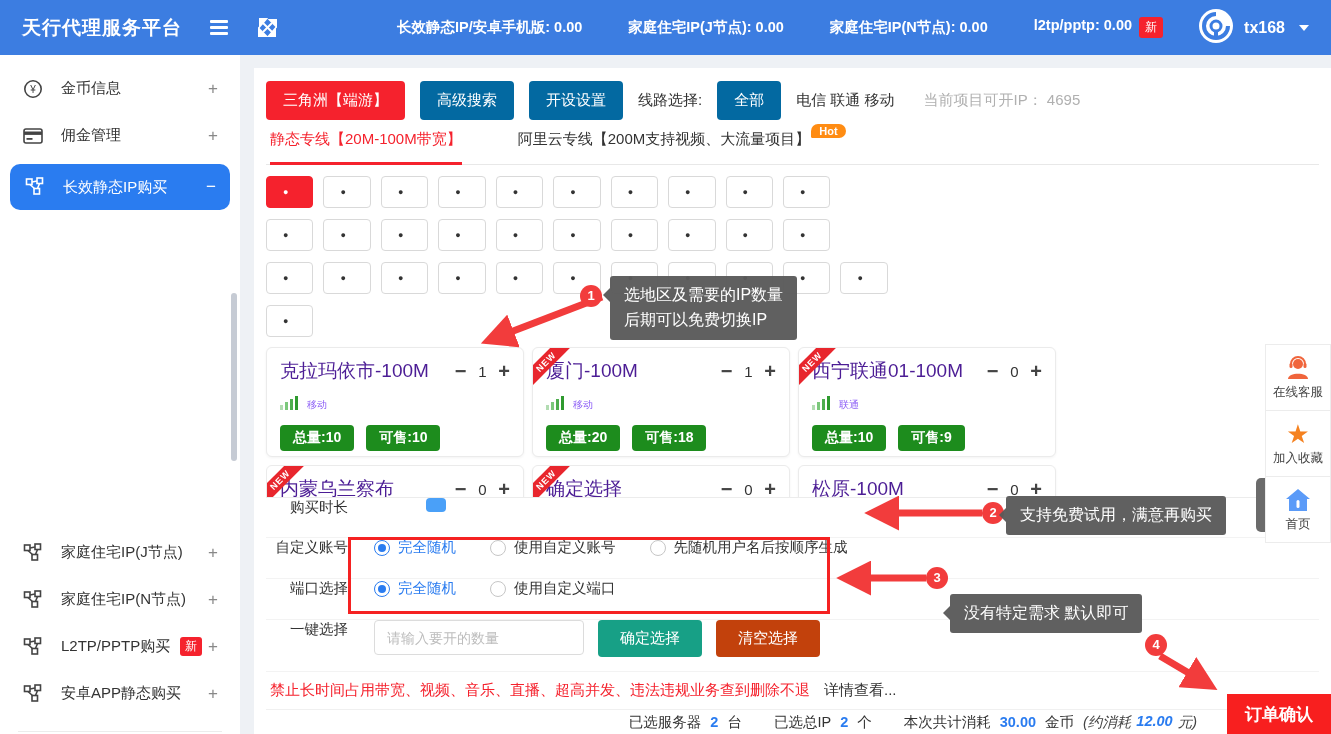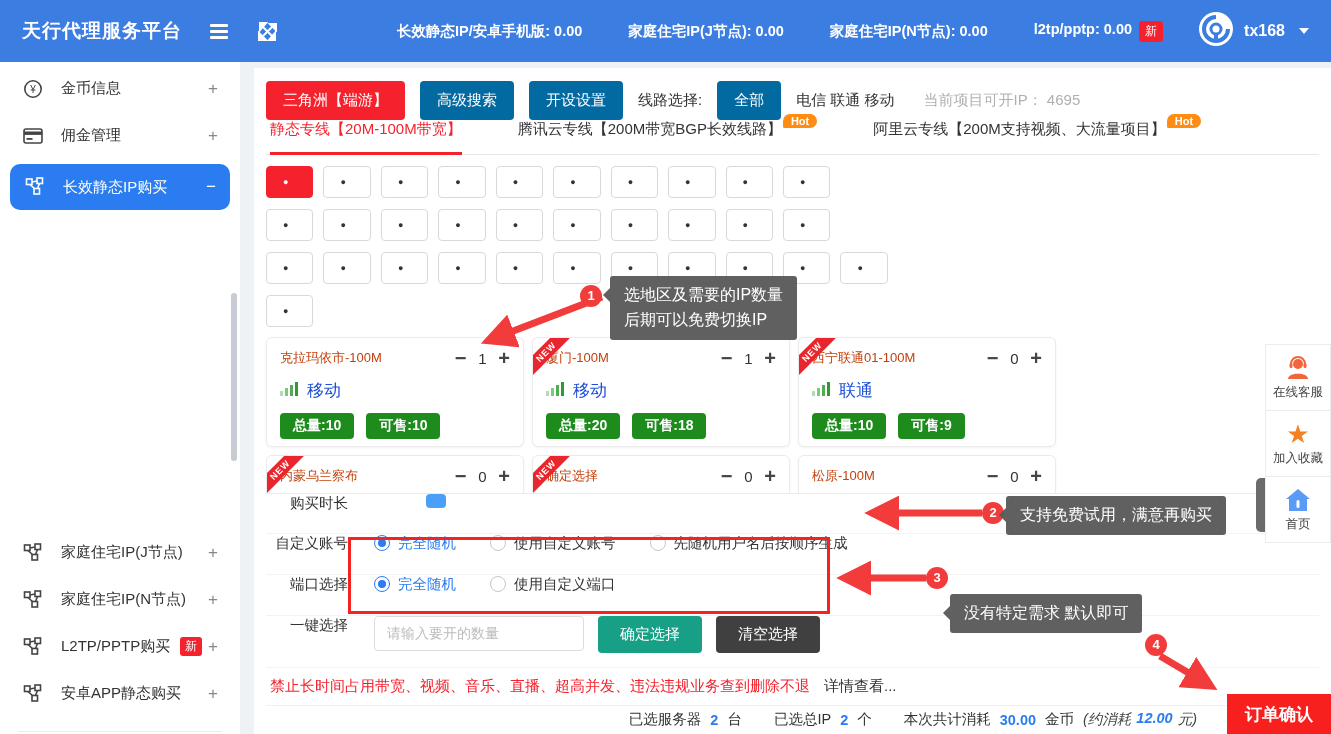--- a/index.html
+++ b/index.html
@@ -1,20 +1,20 @@
 <!DOCTYPE html>
 <html><head>
 <meta charset="utf-8">
 <style>
   *{margin:0;padding:0;box-sizing:border-box}
   body{font-family:"Liberation Sans","DejaVu Sans",sans-serif;background:#dfe3e9}
   .page{position:relative;width:1331px;height:734px;background:#eef1f5;overflow:hidden}
 
   
-  .topbar{position:absolute;left:0;top:0;width:1331px;height:62px;background:#3c7de1;display:flex;align-items:center;padding:0 22px;color:#fff;z-index:10}
+  .topbar{position:absolute;left:0;top:0;width:1331px;height:55px;background:#3c7de1;display:flex;align-items:center;padding:0 22px;color:#fff;z-index:10}
   .brand{font-size:19px;font-weight:bold;letter-spacing:1px;white-space:nowrap}
   .burger{margin-left:28px;cursor:pointer}
   .burger span{display:block;width:18px;height:3px;background:#fff;margin:3px 0;border-radius:1px}
   .fs-icon{margin-left:30px;cursor:pointer;display:flex}
   .topbar-stats{display:flex;gap:46px;margin-left:120px;align-items:center}
   .stat-item{display:flex;font-size:14.5px;font-weight:bold;white-space:nowrap;cursor:pointer}
   .stat-badge{background:#f5222d;color:#fff;font-size:12px;font-weight:normal;padding:2px 6px;border-radius:3px;margin-left:7px}
   .topbar-user{margin-left:auto;display:flex;align-items:center;gap:10px;cursor:pointer}
   .username{font-size:16px;font-weight:bold}
   .chev-down{width:0;height:0;border-left:5px solid transparent;border-right:5px solid transparent;border-top:6px solid #fff;margin-left:4px}
@@ -38,40 +38,40 @@
 
   
   .panel{position:absolute;left:254px;top:68px;right:0;bottom:0;background:#fff;padding:13px 12px 0 12px;display:flex;flex-direction:column}
   .toolbar-row{display:flex;align-items:center;gap:15px}
   .btn{border:none;border-radius:4px;color:#fff;font-size:15px;padding:10px 17px;cursor:pointer;font-family:inherit;white-space:nowrap}
   .btn-red{background:#f5222d}
   .btn-green{background:#0369a1}
   .lbl{font-size:15px;color:#333;white-space:nowrap}
   .muted{color:#b0b0b0;font-size:15px;margin-left:14px;white-space:nowrap}
 
-  .tabs-row{display:flex;gap:56px;margin-top:0;border-bottom:1px solid #e8e8e8;padding:0 4px}
+  .tabs-row{display:flex;gap:56px;margin-top:10px;border-bottom:1px solid #e8e8e8;padding:0 4px}
   .tab{font-size:15px;color:#333;padding-bottom:13px;cursor:pointer;position:relative;white-space:nowrap}
   .tab.is-active{color:#f5222d;border-bottom:3px solid #f5222d;margin-bottom:-1px}
   .hot-badge{display:inline-block;background:#ff8c13;color:#fff;font-size:11px;font-weight:bold;padding:1px 8px;border-radius:9px 9px 9px 2px;transform:translateY(-9px);margin-left:1px}
 
   .chips-row{display:flex;gap:10px;margin-top:11px;flex-wrap:nowrap}
   .chip{border:1px solid #d9d9d9;border-radius:4px;padding:7px 16px;font-size:14.5px;color:#333;cursor:pointer;white-space:nowrap;background:#fff}
   .chip::before{content:"●";font-size:9px;margin-right:8px;vertical-align:2px}
   .chip.is-active{background:#f5222d;border-color:#f5222d;color:#fff;font-weight:bold}
 
   .cards-row{display:flex;gap:8px;margin-top:10px}
   .cards-row.clipped{height:54px;overflow:hidden;margin-top:8px}
   .card{position:relative;width:258px;border:1px solid #ebebeb;border-radius:6px;box-shadow:0 1px 3px rgba(0,0,0,.05);padding:10px 13px;background:#fff;overflow:hidden;height:110px}
   .card-title-row{display:flex;align-items:center}
-  .card-name{font-size:13px;color:#c2410c;flex:1;white-space:nowrap}
+  .card-name{font-size:19px;color:#4c1d95;flex:1;white-space:nowrap}
   .stepper{display:flex;align-items:center;gap:10px}
   .step-btn{font-size:20px;font-weight:bold;color:#444;cursor:pointer;line-height:1}
   .step-qty{font-size:15px;color:#333;min-width:12px;text-align:center}
   .carrier-row{display:flex;align-items:center;margin-top:11px;gap:8px}
-  .carrier{font-size:17px;color:#1d4ed8}
+  .carrier{font-size:10px;color:#8b5cf6}
   .badge-row{display:flex;gap:12px;margin-top:11px}
   .gbadge{background:#1d8c1d;color:#fff;font-size:14px;font-weight:bold;padding:4px 13px;border-radius:4px;white-space:nowrap}
   .ribbon{position:absolute;top:-3px;left:-3px;width:52px;height:52px;overflow:hidden;pointer-events:none}
   .ribbon i{position:absolute;display:block;left:-26px;top:10px;width:84px;background:#e8262d;color:#fff;font-style:normal;font-size:9px;font-weight:bold;text-align:center;padding:2px 0;transform:rotate(-45deg);letter-spacing:1px}
 
   .ctrl-row{display:flex;align-items:flex-start;min-height:41px;border-bottom:1px solid #f3f3f3}
   .ctrl-row.first{border-top:1px solid #ececec;margin-top:0}
   .ctrl-label{width:82px;text-align:right;font-size:14.5px;color:#333;margin-right:26px;white-space:nowrap}
   .dur-opts{display:flex;align-items:center;gap:26px}
   .dur-opt{font-size:15px;color:#333;cursor:pointer;white-space:nowrap}
@@ -80,21 +80,21 @@
   .radio-opt{display:flex;align-items:center;gap:8px;cursor:pointer}
   .radio-circle{width:16px;height:16px;border:1px solid #c6c6c6;border-radius:50%;background:#fff;position:relative}
   .radio-opt.is-active .radio-circle{border-color:#2a7cf0}
   .radio-opt.is-active .radio-circle::after{content:"";position:absolute;left:3px;top:3px;width:8px;height:8px;border-radius:50%;background:#2a7cf0}
   .radio-label{font-size:14.5px;color:#333;white-space:nowrap}
   .radio-opt.is-active .radio-label{color:#2a7cf0}
 
   .quick-input{width:210px;height:35px;border:1px solid #dcdcdc;border-radius:4px;padding:0 12px;font-size:14px;color:#333;margin-right:14px;font-family:inherit}
   .quick-input::placeholder{color:#bdbdbd}
   .btn-teal{background:#17a086;padding:9px 22px;margin-right:14px}
-  .btn-blue{background:#404040;padding:9px 22px}
+  .btn-blue{background:#c2410c;padding:9px 22px}
   .quick-row{min-height:52px}
 
   .warning-row{display:flex;align-items:center;min-height:38px;border-bottom:1px solid #f0f0f0;padding-left:4px}
   .warn-text{color:#f5222d;font-size:15px;white-space:nowrap}
   .warn-link{color:#333;font-size:15px;margin-left:14px;cursor:pointer;white-space:nowrap}
 
   .summary-row{margin-top:auto;display:flex;align-items:center;justify-content:flex-end;height:40px;padding-right:122px;gap:9px;font-size:14.5px;color:#333;white-space:nowrap}
   .num-blue{color:#2a7cf0;font-weight:bold}
   .approx{font-style:italic;color:#444;display:flex;gap:5px}
   .confirm-order{position:absolute;right:0;bottom:0;width:104px;height:40px;background:#f81f1f;color:#fff;font-size:17px;font-weight:bold;border:none;cursor:pointer;font-family:inherit}
@@ -285,23 +285,20 @@
       <button class="btn btn-green">开设设置</button>
       <span class="lbl">线路选择:</span>
       <button class="btn btn-green">全部</button>
       <span class="lbl">电信 联通 移动</span>
       <span class="muted">当前项目可开IP： 4695</span>
     </div>
 
     <div class="tabs-row">
         <div class="tab is-active">
         <span>静态专线【20M-100M带宽】</span>
-      </div>
-        <div class="tab">
-        <span>腾讯云专线【200M带宽BGP长效线路】</span><span class="hot-badge">Hot</span>
       </div>
         <div class="tab">
         <span>阿里云专线【200M支持视频、大流量项目】</span><span class="hot-badge">Hot</span>
       </div>
       </div>
 
     <div class="chips-row">
         <span class="chip is-active"></span>
         <span class="chip"></span>
         <span class="chip"></span>

